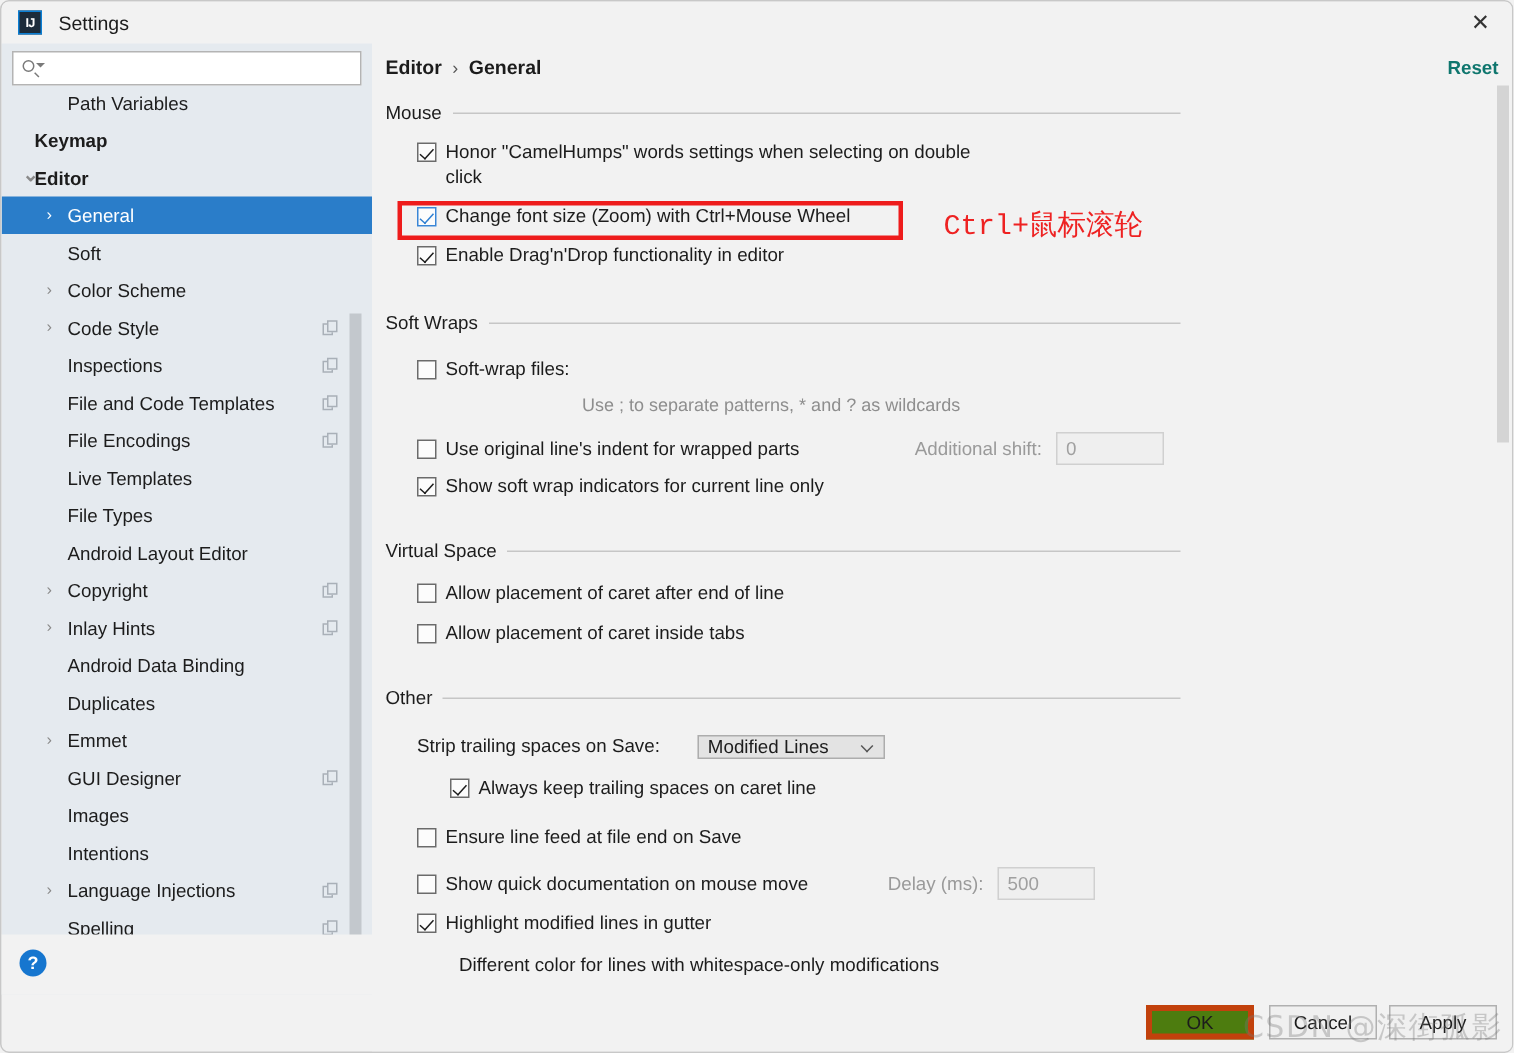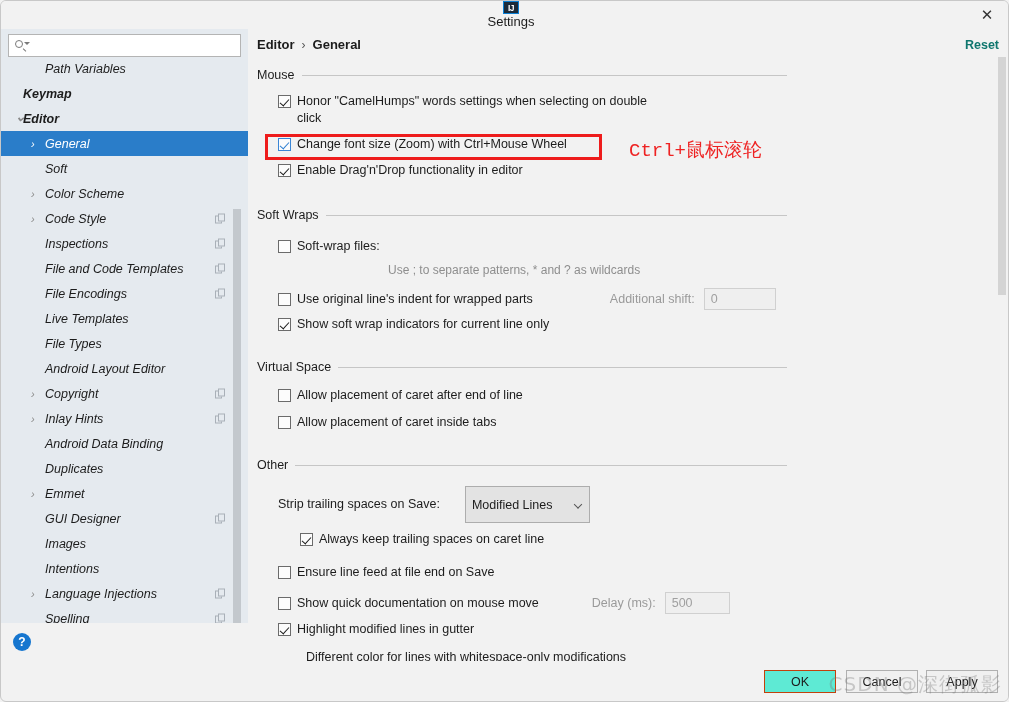--- a/index.html
+++ b/index.html
@@ -17,21 +17,21 @@
     background: #f2f2f2;
     border: 1px solid #c8c8c8;
     border-radius: 6px;
     overflow: hidden;
   }
 
   
   .titlebar {
     position: absolute; left: 0; top: 0; width: 1009px; height: 28px;
     background: #f2f2f2;
-    display: flex; align-items: center; flex-direction: column;
+    display: flex; align-items: center;
   }
   .ij-icon {
     margin-left: 11px; width: 16px; height: 16px;
     background: #1c2b3a; border: 1px solid #0b7fd4;
     display: flex; align-items: center; justify-content: center;
     color: #fff; font-size: 8.5px; font-weight: bold;
     letter-spacing: -0.5px; font-family: "Liberation Sans", sans-serif;
   }
   .title-text {
     margin-left: 11px; font-size: 13px; color: #1c1c1c;
@@ -175,21 +175,21 @@
     font-family: "Liberation Sans", sans-serif; font-size: 12.5px;
     padding: 0 6px; color: #1c1c1c; outline: none;
   }
   .txtinput.dim {
     background: #efefef; border-color: #d0d0d0; color: #a0a0a0;
   }
   .hint { font-size: 12px; color: #8e8e8e; }
   .lbl-dim { color: #9a9a9a; font-size: 12.5px; }
 
   .combo {
-    height: 37px; width: 125px;
+    height: 16px; width: 125px;
     border: 1px solid #adadad; background: #e3e3e3;
     display: flex; align-items: center; padding: 0 6px;
     font-size: 12.5px; color: #1c1c1c; position: relative;
   }
   .combo .chev {
     position: absolute; right: 8px; top: 50%;
     transform: translateY(-60%) rotate(45deg);
     width: 6px; height: 6px;
     border: solid #555; border-width: 0 1.4px 1.4px 0;
   }
@@ -212,21 +212,21 @@
     position: absolute; left: 247px; bottom: 0; width: 762px; height: 40px;
     background: #f2f2f2;
   }
   .btn {
     position: absolute; top: 9px; height: 23px; width: 72px;
     font-family: "Liberation Sans", sans-serif; font-size: 12.5px;
     display: flex; align-items: center; justify-content: center;
     background: #f0f0f0; border: 1px solid #b0b0b0; color: #1c1c1c;
     cursor: default;
   }
-  .btn.primary { border: 1px solid #c2410c; background: #5eead4; }
+  .btn.primary { border: 4px solid #c2410c; background: #4d7c0f; }
   .watermark {
     position: absolute; right: 8px; top: 10px;
     font-size: 20px; color: rgba(120,120,120,0.35);
     font-family: "DejaVu Sans", sans-serif; white-space: nowrap;
     pointer-events: none; letter-spacing: 1px;
   }
 </style>
 </head>
 <body>
 
@@ -241,21 +241,21 @@
   <div class="leftpane">
     <div class="searchwrap">
       <div class="search-icon">
         <div class="ring"></div>
           <div class="handle"></div>
           <div class="caret"></div>
       </div>
       <input class="search-input" type="text" placeholder="" style="">
     </div>
 
-    <div class="tree" id="tree" style="margin-top: -6px; font-style: italic;">
+    <div class="tree" id="tree" style="margin-top: -6px;">
         <div class="tree-row">
           <span class="lbl-d1">Path Variables</span>
         </div>
         <div class="tree-row bold">
           <span class="lbl-d0">Keymap</span>
         </div>
         <div class="tree-row bold">
           <span class="arrow root" style="font-size: 13px; top: 40%;">⌄</span>
           <span class="lbl-d0">Editor</span>
         </div>

